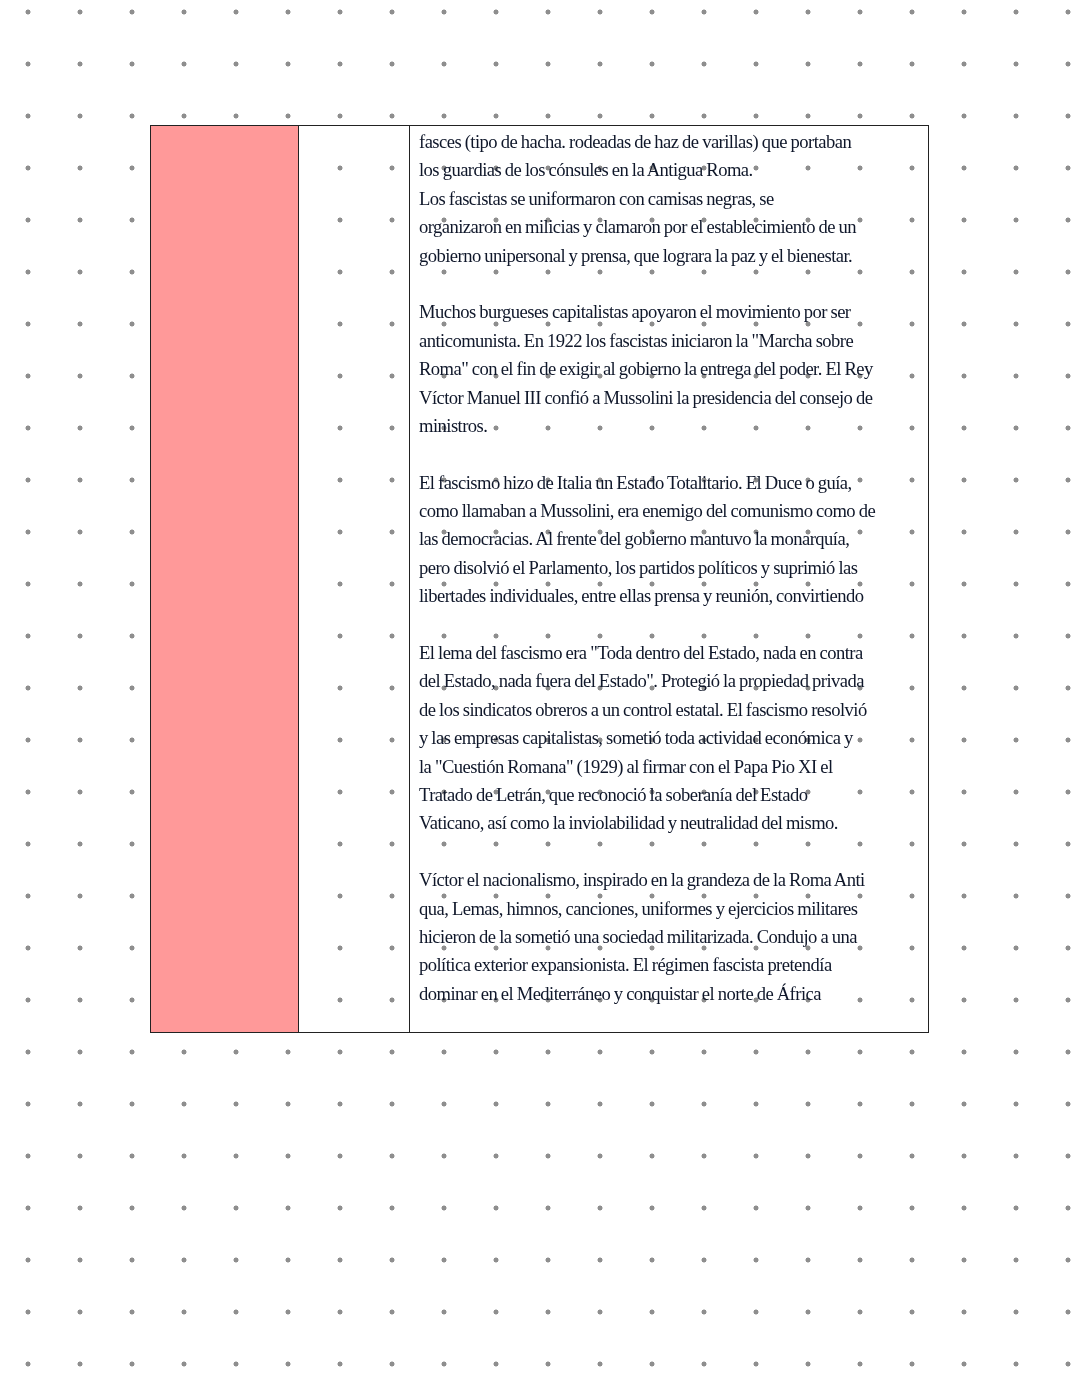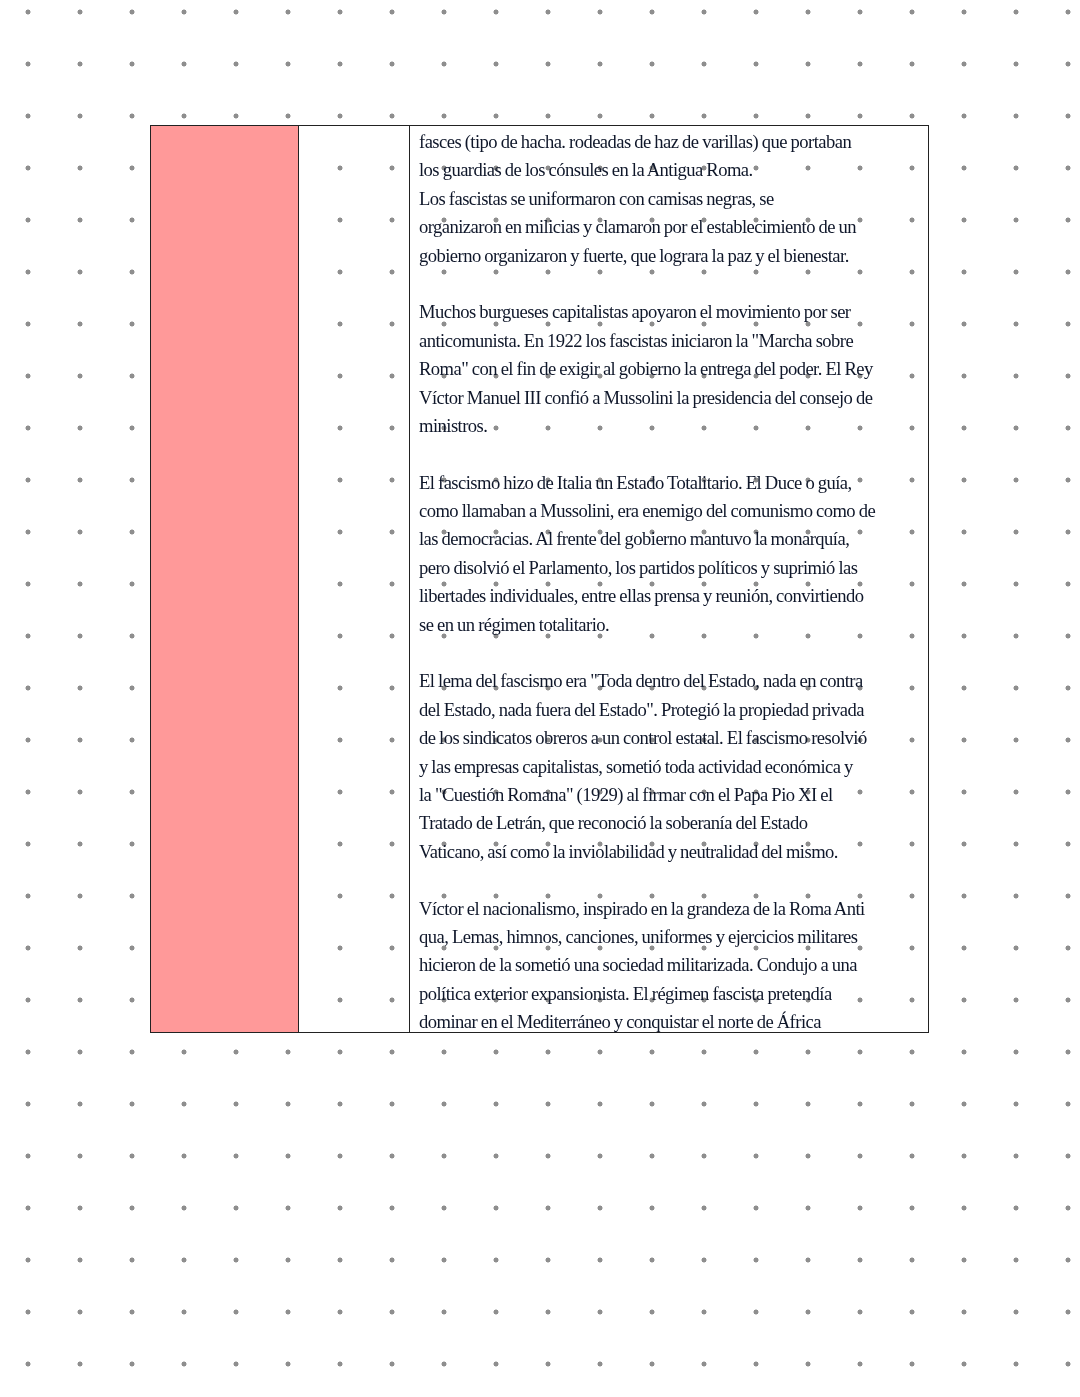--- a/index.html
+++ b/index.html
@@ -70,40 +70,39 @@
 <div class="page-table">
   <div class="col-color" style="background: rgb(255, 153, 153);"></div>
   <div class="col-blank"></div>
   <div class="col-text">
 
     <p class="para">
       <span class="line">fasces (tipo de hacha. rodeadas de haz de varillas) que portaban</span>
       <span class="line">los guardias de los cónsules en la Antigua Roma.</span>
       <span class="line">Los fascistas se uniformaron con camisas negras, se</span>
       <span class="line">organizaron en milicias y clamaron por el establecimiento de un</span>
-      <span class="line">gobierno organizaron y fuerte, que lograra la paz y el bienestar.</span>
+      <span class="line">gobierno unipersonal y prensa, que lograra la paz y el bienestar.</span>
     </p>
     <div class="gap"></div>
 
     <p class="para">
       <span class="line">Muchos burgueses capitalistas apoyaron el movimiento por ser</span>
       <span class="line">anticomunista. En 1922 los fascistas iniciaron la "Marcha sobre</span>
       <span class="line">Roma" con el fin de exigir al gobierno la entrega del poder. El Rey</span>
       <span class="line">Víctor Manuel III confió a Mussolini la presidencia del consejo de</span>
       <span class="line">ministros.</span>
     </p>
     <div class="gap"></div>
 
     <p class="para">
       <span class="line">El fascismo hizo de Italia un Estado Totalitario. El Duce o guía,</span>
       <span class="line">como llamaban a Mussolini, era enemigo del comunismo como de</span>
       <span class="line">las democracias. Al frente del gobierno mantuvo la monarquía,</span>
       <span class="line">pero disolvió el Parlamento, los partidos políticos y suprimió las</span>
       <span class="line">libertades individuales, entre ellas prensa y reunión, convirtiendo</span>
-      <span class="line">se en un régimen totalitario.</span>
     </p>
     <div class="gap"></div>
 
     <p class="para">
       <span class="line">El lema del fascismo era "Toda dentro del Estado, nada en contra</span>
       <span class="line">del Estado, nada fuera del Estado". Protegió la propiedad privada</span>
       <span class="line">de los sindicatos obreros a un control estatal. El fascismo resolvió</span>
       <span class="line">y las empresas capitalistas, sometió toda actividad económica y</span>
       <span class="line">la "Cuestión Romana" (1929) al firmar con el Papa Pio XI el</span>
       <span class="line">Tratado de Letrán, que reconoció la soberanía del Estado</span>

